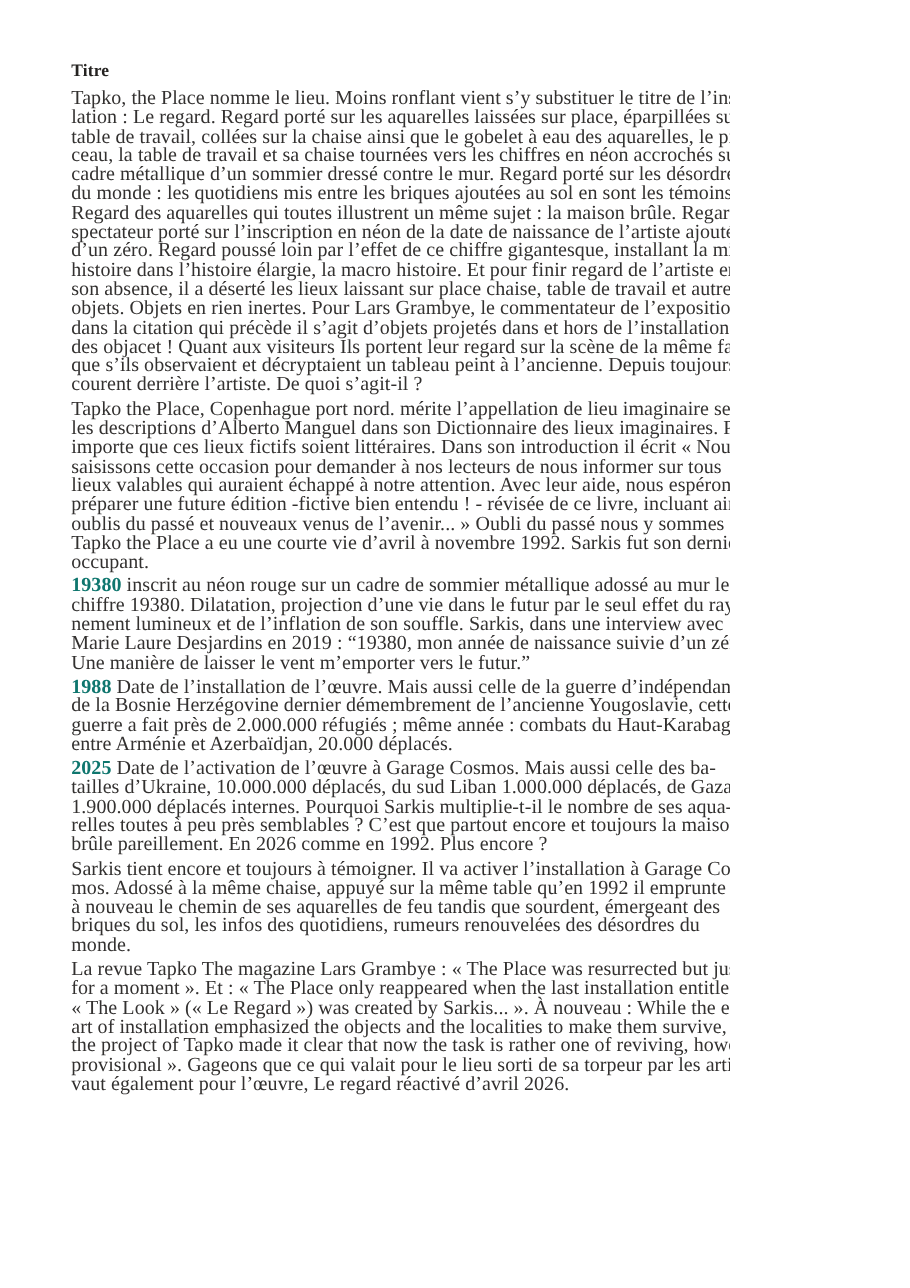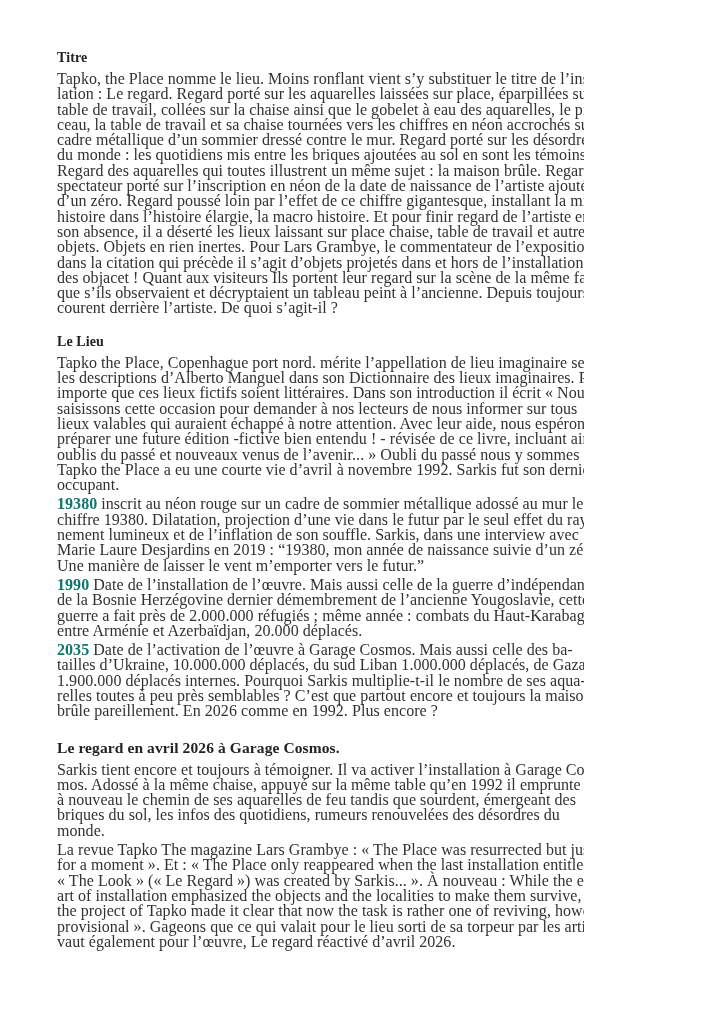--- a/index.html
+++ b/index.html
@@ -55,51 +55,49 @@
 histoire dans l’histoire élargie, la macro histoire. Et pour finir regard de l’artiste en
 son absence, il a déserté les lieux laissant sur place chaise, table de travail et autres
 objets. Objets en rien inertes. Pour Lars Grambye, le commentateur de l’exposition
 dans la citation qui précède il s’agit d’objets projetés dans et hors de l’installation :
 des objacet ! Quant aux visiteurs Ils portent leur regard sur la scène de la même façon
 que s’ils observaient et décryptaient un tableau peint à l’ancienne. Depuis toujours ils
 courent derrière l’artiste. De quoi s’agit-il ?</p>
   </section>
 
   <section class="doc-section">
-    <h2 class="doc-heading">Le Lieu</h2>
     <p class="doc-paragraph">Tapko the Place, Copenhague port nord. mérite l’appellation de lieu imaginaire selon
 les descriptions d’Alberto Manguel dans son Dictionnaire des lieux imaginaires. Peu
 importe que ces lieux fictifs soient littéraires. Dans son introduction il écrit « Nous
 saisissons cette occasion pour demander à nos lecteurs de nous informer sur tous
 lieux valables qui auraient échappé à notre attention. Avec leur aide, nous espérons
 préparer une future édition -fictive bien entendu ! - révisée de ce livre, incluant ainsi
 oublis du passé et nouveaux venus de l’avenir... » Oubli du passé nous y sommes :
 Tapko the Place a eu une courte vie d’avril à novembre 1992. Sarkis fut son dernier
 occupant.</p>
   </section>
 
   <section class="doc-section">
     <p class="doc-paragraph"><strong class="date-lead">19380</strong><span> inscrit au néon rouge sur un cadre de sommier métallique adossé au mur le
 chiffre 19380. Dilatation, projection d’une vie dans le futur par le seul effet du rayon-
 nement lumineux et de l’inflation de son souffle. Sarkis, dans une interview avec
 Marie Laure Desjardins en 2019 : “19380, mon année de naissance suivie d’un zéro.
 Une manière de laisser le vent m’emporter vers le futur.”</span></p>
-    <p class="doc-paragraph"><strong class="date-lead">1990</strong><span> Date de l’installation de l’œuvre. Mais aussi celle de la guerre d’indépendance
+    <p class="doc-paragraph"><strong class="date-lead">1988</strong><span> Date de l’installation de l’œuvre. Mais aussi celle de la guerre d’indépendance
 de la Bosnie Herzégovine dernier démembrement de l’ancienne Yougoslavie, cette
 guerre a fait près de 2.000.000 réfugiés ; même année : combats du Haut-Karabagh
 entre Arménie et Azerbaïdjan, 20.000 déplacés.</span></p>
-    <p class="doc-paragraph"><strong class="date-lead">2035</strong><span> Date de l’activation de l’œuvre à Garage Cosmos. Mais aussi celle des ba-
+    <p class="doc-paragraph"><strong class="date-lead">2025</strong><span> Date de l’activation de l’œuvre à Garage Cosmos. Mais aussi celle des ba-
 tailles d’Ukraine, 10.000.000 déplacés, du sud Liban 1.000.000 déplacés, de Gaza
 1.900.000 déplacés internes. Pourquoi Sarkis multiplie-t-il le nombre de ses aqua-
 relles toutes à peu près semblables ? C’est que partout encore et toujours la maison
 brûle pareillement. En 2026 comme en 1992. Plus encore ?</span></p>
   </section>
 
   <section class="doc-section">
-    <h2 class="doc-heading large">Le regard en avril 2026 à Garage Cosmos.</h2>
     <p class="doc-paragraph">Sarkis tient encore et toujours à témoigner. Il va activer l’installation à Garage Cos-
 mos. Adossé à la même chaise, appuyé sur la même table qu’en 1992 il emprunte
 à nouveau le chemin de ses aquarelles de feu tandis que sourdent, émergeant des
 briques du sol, les infos des quotidiens, rumeurs renouvelées des désordres du
 monde.</p>
     <p class="doc-paragraph">La revue Tapko The magazine Lars Grambye : « The Place was resurrected but just
 for a moment ». Et : « The Place only reappeared when the last installation entitled
 « The Look » (« Le Regard ») was created by Sarkis... ». À nouveau : While the earlier
 art of installation emphasized the objects and the localities to make them survive,
 the project of Tapko made it clear that now the task is rather one of reviving, however

